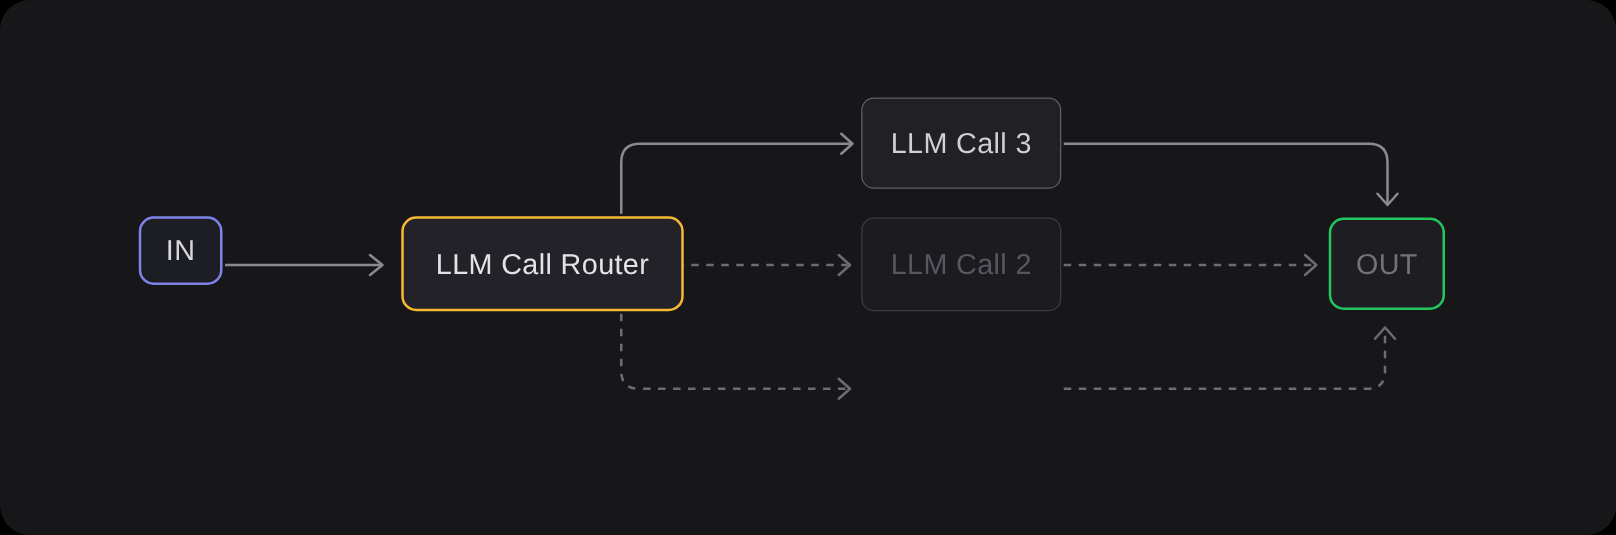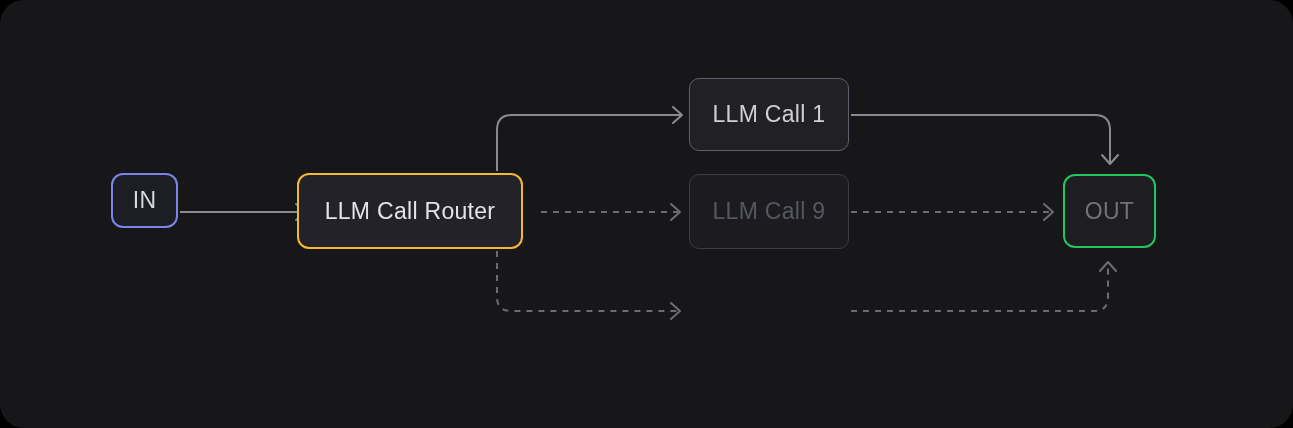--- a/index.html
+++ b/index.html
@@ -33,21 +33,21 @@
     letter-spacing: 0.3px;
     white-space: nowrap;
   }
   .node-in {
     left: 111px; top: 173px; width: 67px; height: 55px;
     background: #1d1d24;
     border: 2px solid #7d84e8;
     color: #d6d7da;
   }
   .node-router {
-    left: 297px; top: 173px; width: 226px; height: 76px;
+    left: 321px; top: 173px; width: 226px; height: 76px;
     background: #222228;
     border: 2px solid #f6b833;
     color: #e3e3e7;
   }
   .node-call-active {
     left: 689px; top: 78px; width: 160px; height: 73px;
     background: #202025;
     border: 1.5px solid #5c616b;
     border-radius: 10px;
     color: #cfd0d4;
@@ -138,25 +138,25 @@
 
   <div class="node node-in">
     <span>IN</span>
   </div>
 
   <div class="node node-router">
     <span>LLM Call Router</span>
   </div>
 
   <div class="node node-call-active">
-    <span>LLM Call 1</span>
+    <span>LLM Call 3</span>
   </div>
 
   <div class="node node-call-dim node-call2">
-    <span>LLM Call 9</span>
+    <span>LLM Call 2</span>
   </div>
 
 
   <div class="node node-out">
     <span>OUT</span>
   </div>
 
 </div>
 
 </body></html>

